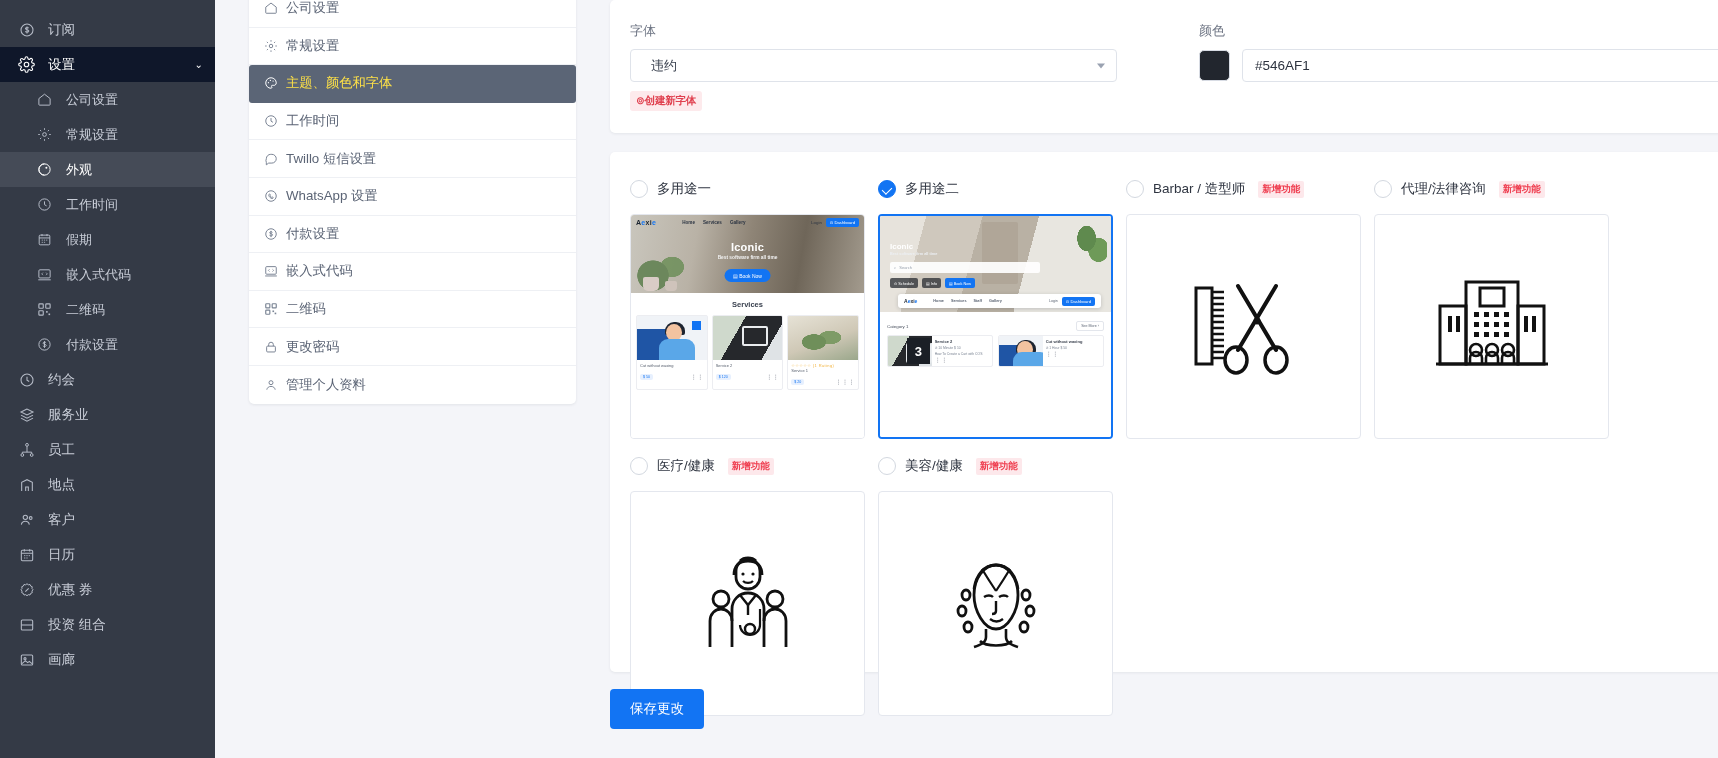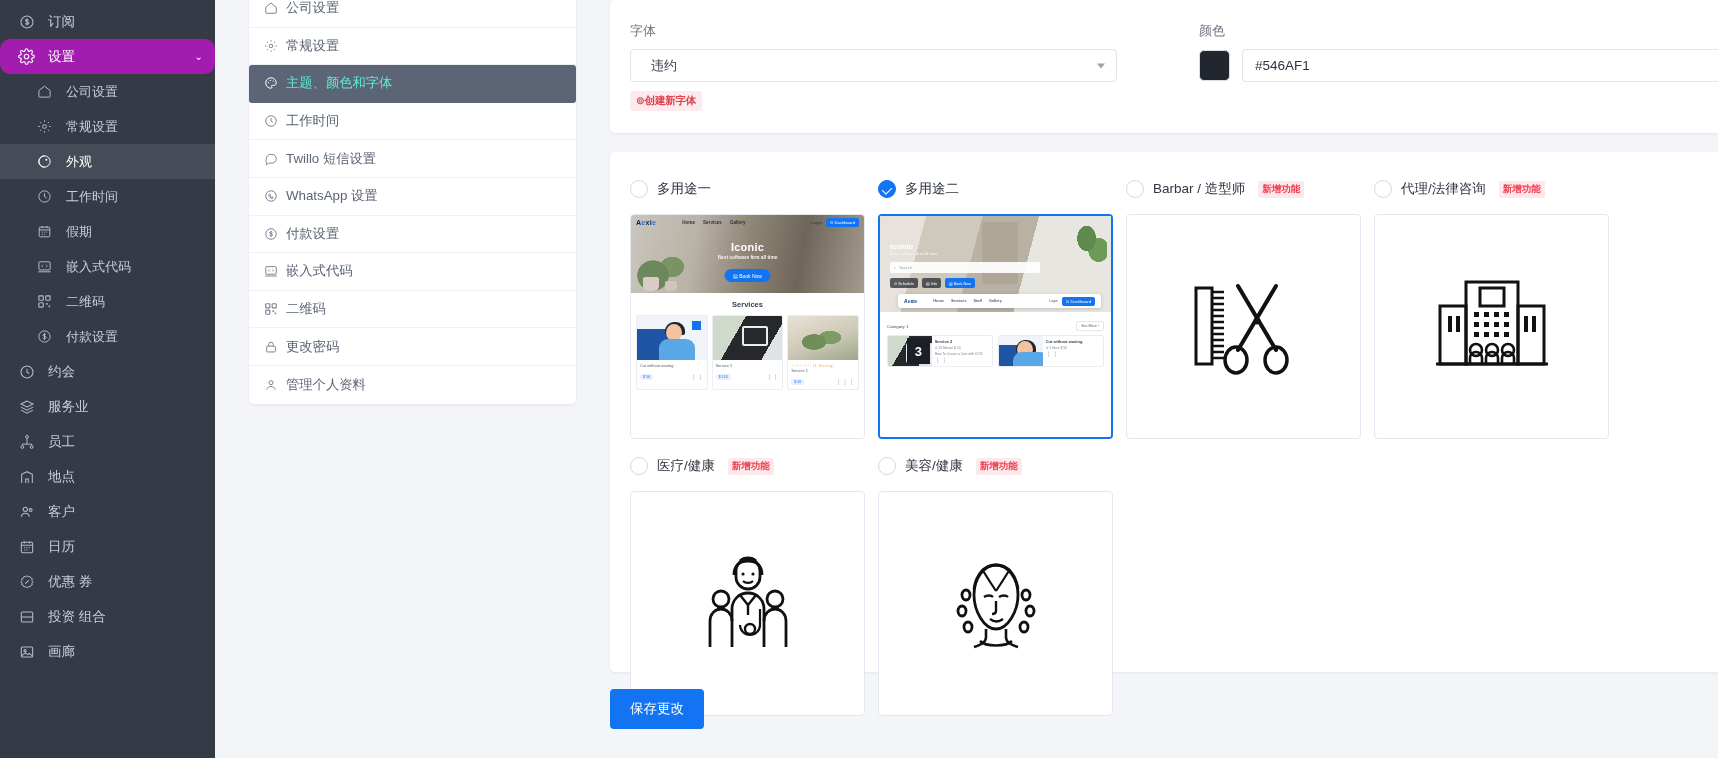--- a/index.html
+++ b/index.html
@@ -7,34 +7,34 @@
     width:1718px; height:758px; overflow:hidden;
     font-family:"Liberation Sans","DejaVu Sans",sans-serif;
     background:#f4f5f9;
   }
   .app{ display:flex; width:1718px; height:758px; position:relative; }
 
   
   .sidebar{
     width:215px; min-width:215px; height:758px;
     background:#343a46;
-    padding-top:4px;
+    padding-top:12px;
     overflow:hidden;
     position:relative;
     z-index:5;
   }
   .sb-item{
     display:flex; align-items:center; gap:13px;
     height:35px; padding:0 12px 0 18px;
     color:#c9ced8; font-size:13.5px; white-space:nowrap;
     cursor:pointer;
   }
   .sb-item .ic{ width:17px; height:17px; display:flex; align-items:center; justify-content:center; flex:0 0 17px; color:#b4bac6;}
   .sb-item .ic svg{ display:block; }
-  .sb-item.active{ background:#a21caf; color:#fff;border-radius:10px; }
+  .sb-item.active{ background:#0f172a; color:#fff; }
   .sb-item.active .ic{ color:#fff; }
   .sb-item.sub{ padding-left:36px; font-size:13px; }
   .sb-item.sub.cur{ background:#454b57; color:#fff; }
   .sb-item.sub.cur .ic{ color:#fff; }
   .sb-item .chev{ margin-left:auto; font-size:10px; }
 
   
   .midwrap{
     width:375px; min-width:375px; height:758px;
     background:#f4f5f9;
@@ -50,21 +50,21 @@
   }
   .mi{
     display:flex; align-items:center; gap:8px;
     height:37.6px; padding:0 14px;
     font-size:13.3px; color:#5b6475;
     border-bottom:1px solid #eef0f4;
     cursor:pointer; white-space:nowrap;
   }
   .mi:last-child{ border-bottom:none; }
   .mi .ic{ width:15px; height:15px; display:flex; align-items:center; justify-content:center; flex:0 0 15px; color:#7a8494; }
-  .mi.sel{ background:#5b6576; color:#5eead4; border-radius:3px; border-bottom-color:transparent; }
+  .mi.sel{ background:#5b6576; color:#fde047; border-radius:3px; border-bottom-color:transparent; }
   .mi.sel .ic{ color:#fff; }
 
   
   .main{ flex:1; height:758px; position:relative; background:#f4f5f9; overflow:hidden; }
 
   .panel{
     background:#fff; border-radius:5px;
     box-shadow:0 1px 3px rgba(16,24,40,.07);
     margin:0 0 0 0;
   }

